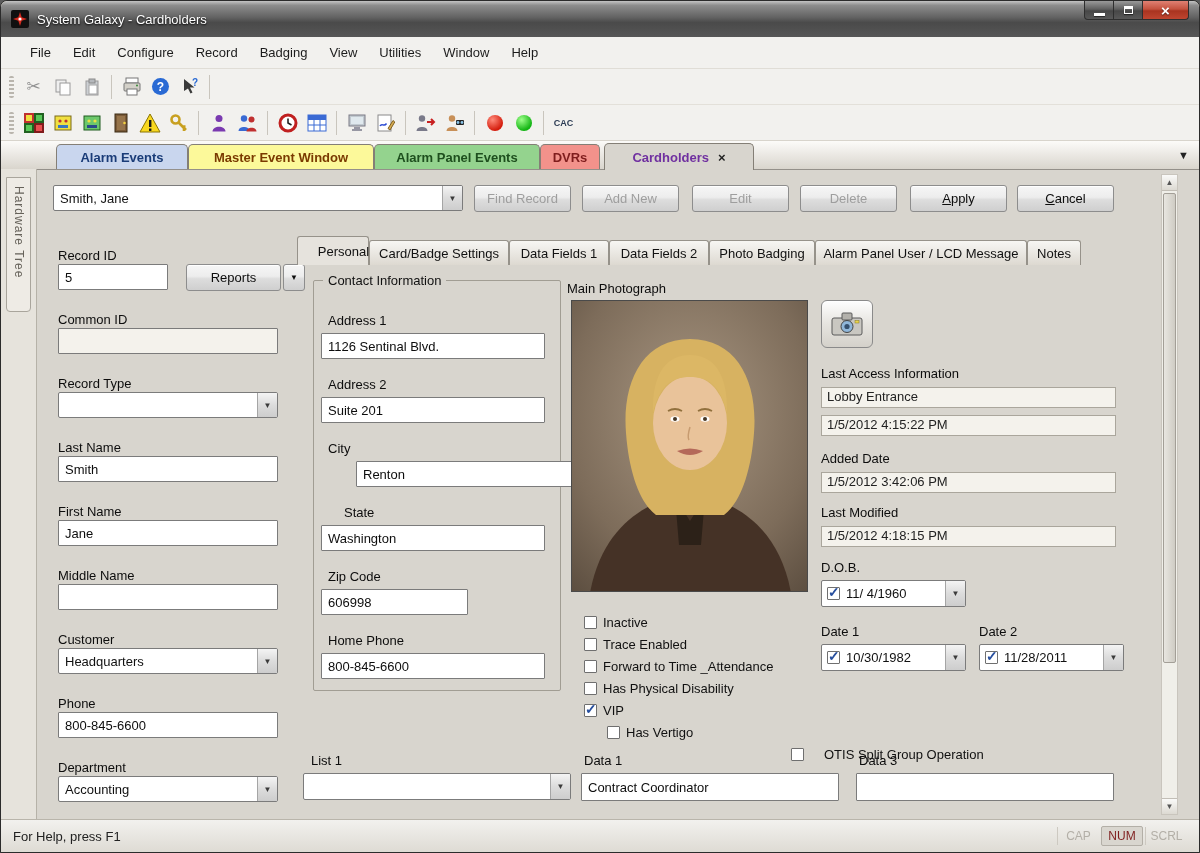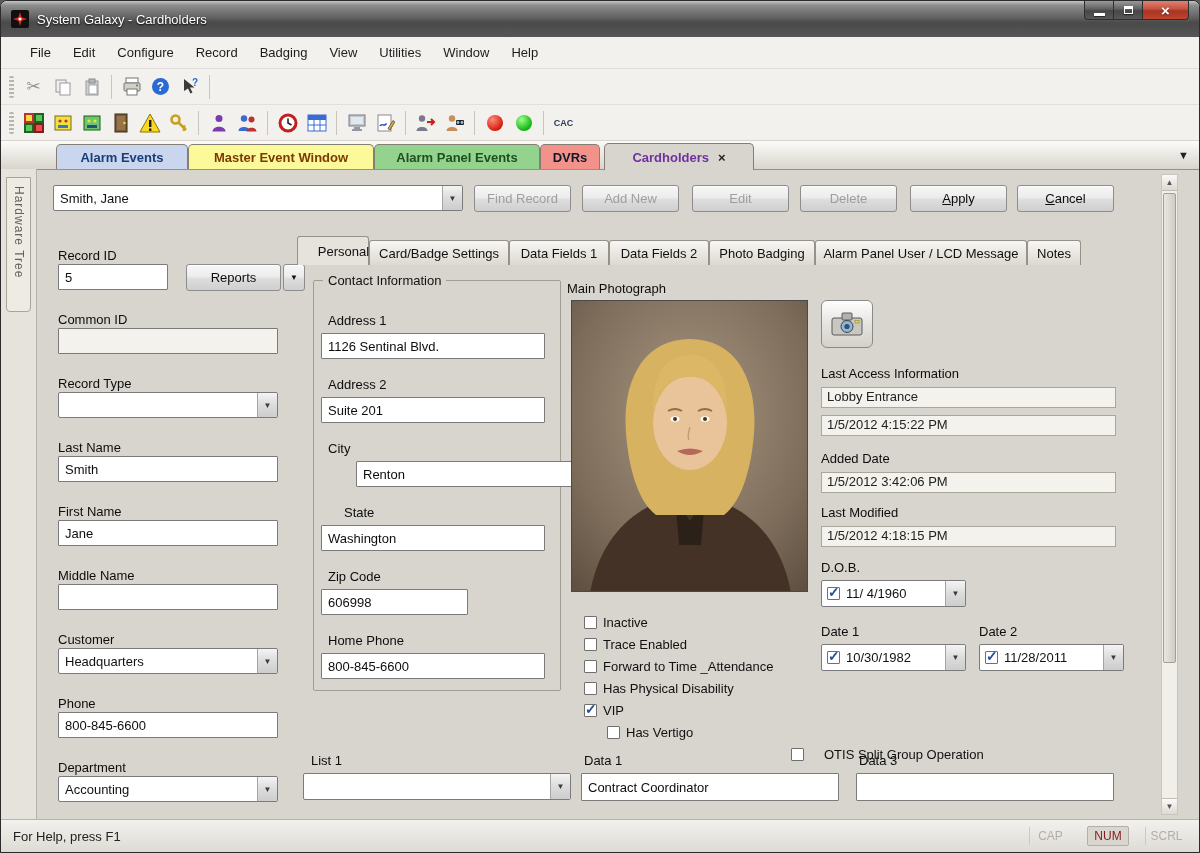--- a/index.html
+++ b/index.html
@@ -107,21 +107,21 @@
     border-bottom:1px solid #c2beb6;display:flex;align-items:center;justify-content:center;
     font-size:8px;color:#555;}
   .varrow.down{border-top:1px solid #c2beb6;border-bottom:none;}
   .vthumb{position:absolute;left:1px;width:13px;border:1px solid #a39f97;border-radius:2px;
     background:linear-gradient(90deg,#e8e6e0,#cfccc4);}
 
   
   .statusbar{position:absolute;left:0;right:0;bottom:0;height:33px;
     background:linear-gradient(#f2f1ee,#dedbd4);border-top:1px solid #b9b5ab;
     display:flex;align-items:center;padding:0 12px;font-size:13px;color:#222;}
-  .status-cells{margin-left:auto;display:flex;align-items:center;gap:16px;}
+  .status-cells{margin-left:auto;display:flex;align-items:center;gap:2px;}
   .status-cell{width:42px;text-align:center;font-size:12px;padding:2px 0;border-left:1px solid #cdc9c1;}
   .status-cell.dim{color:#b3afa7;}
   .status-cell.on{color:#7f1d1d;background:#d9d6cf;border:1px solid #b3afa7;border-radius:2px;}
 </style>
 </head>
 <body>
 
 <div class="app">
 
   <div class="titlebar">
@@ -321,21 +321,21 @@
   <div class="tabbar">
     <div class="doctab" style="left:55px;width:132px;background:#c9d6ee;color:#1a3c78;">
         <span>Alarm Events</span>
       </div>
     <div class="doctab" style="left:187px;width:186px;background:#fcf99a;color:#7a3a00;">
         <span>Master Event Window</span>
       </div>
     <div class="doctab" style="left:373px;width:166px;background:#94d38e;color:#1e4f1e;">
         <span>Alarm Panel Events</span>
       </div>
-    <div class="doctab" style="left:539px;width:60px;background:#f2928b;color:#0f172a;">
+    <div class="doctab" style="left:539px;width:60px;background:#f2928b;color:#7f1d1d;">
         <span>DVRs</span>
       </div>
     <div class="doctab active" style="left:603px;width:150px;color:#7030a0;">
       <span>Cardholders</span>
       <span class="tabclose">×</span>
     </div>
     <span class="tab-overflow">▼</span>
   </div>
 
   <div class="sidestrip">

